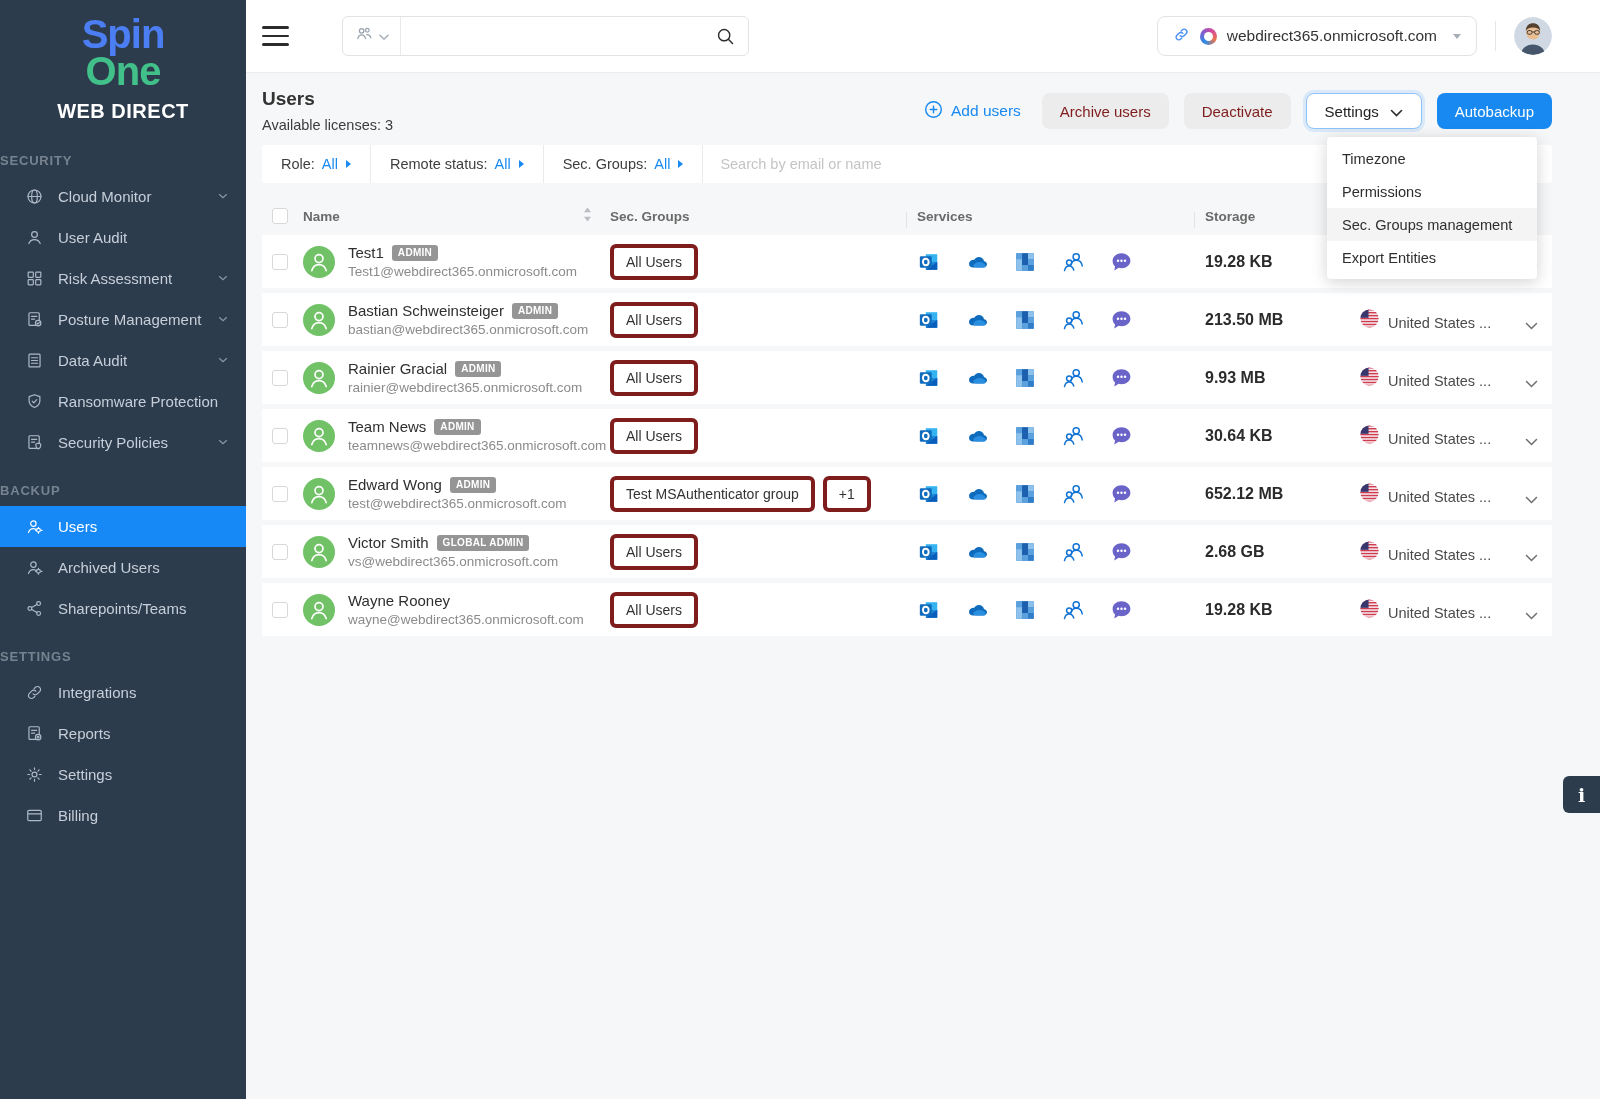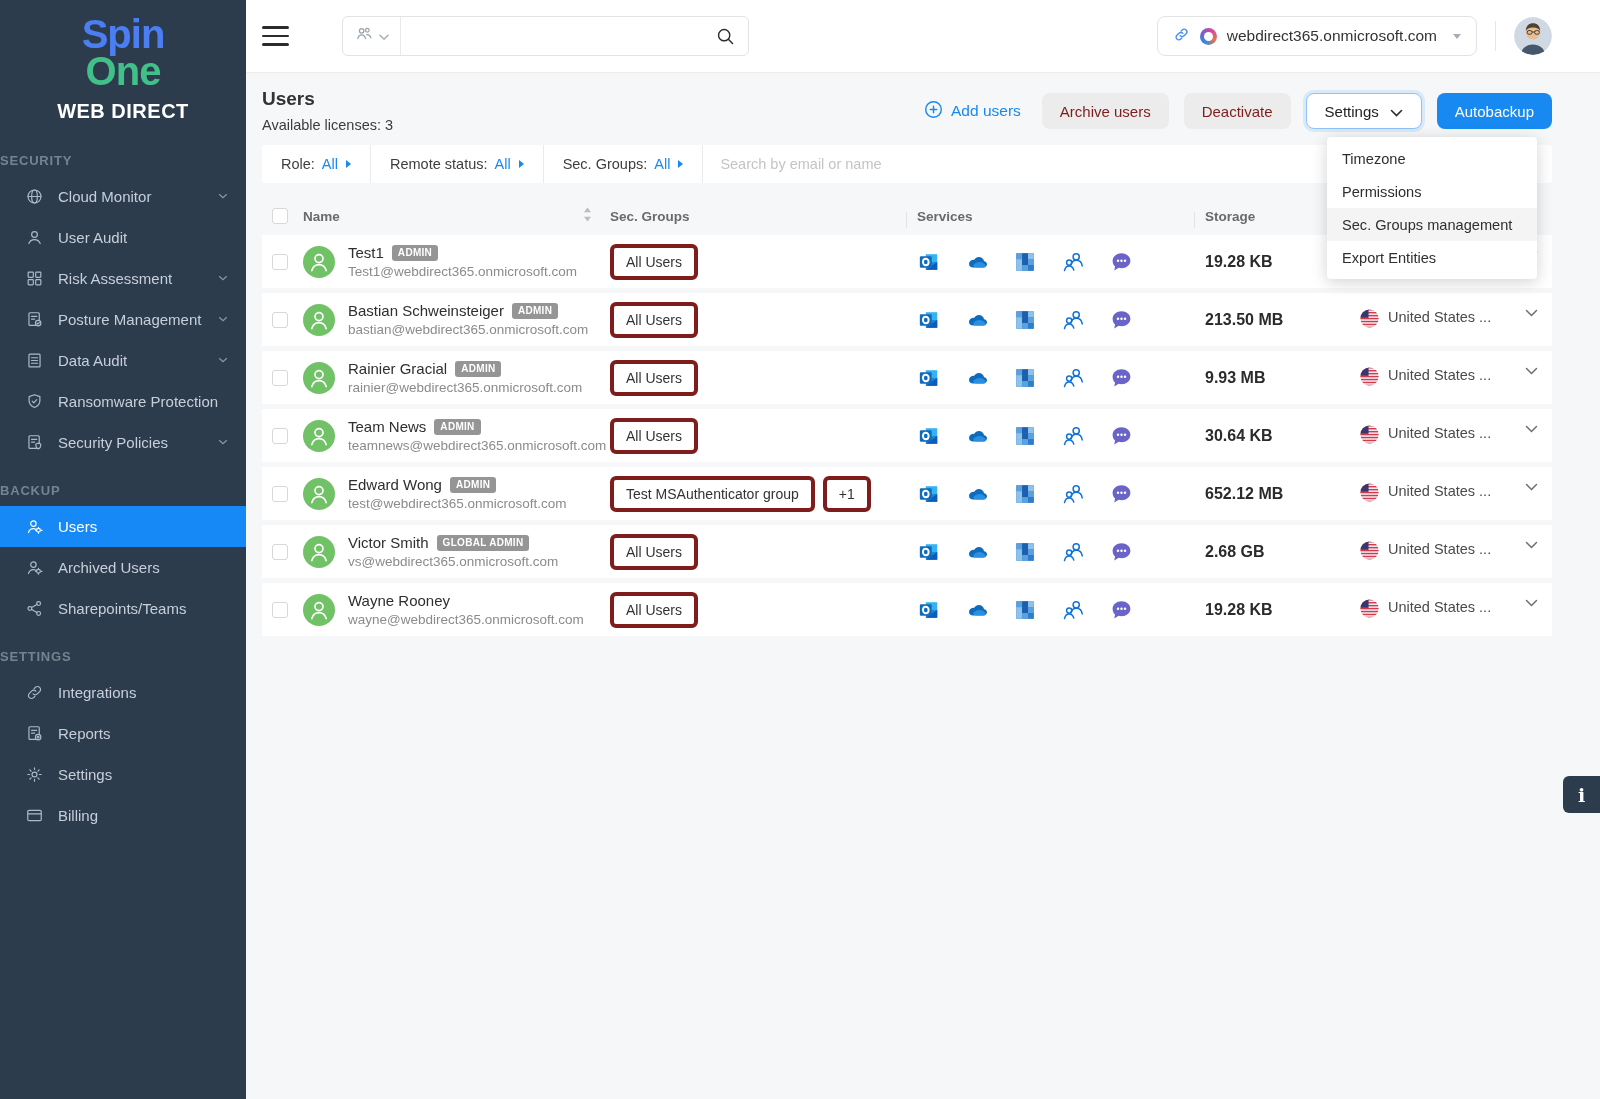--- a/index.html
+++ b/index.html
@@ -72,21 +72,21 @@
   .uinfo{min-width:0;}
   .uname-line{display:flex;align-items:center;gap:8px;}
   .uname{font-size:15px;color:#2f2f2f;white-space:nowrap;}
   .badge{background:#959595;color:#fff;font-size:10px;font-weight:bold;padding:2.5px 6px;border-radius:3px;letter-spacing:.3px;white-space:nowrap;}
   .uemail{font-size:13.5px;color:#8b8b8b;margin-top:3px;white-space:nowrap;}
   .cell-groups{display:flex;gap:8px;align-items:center;}
   .chip{border:4px solid #7f1d1d;border-radius:6px;background:#fff;padding:6px 12px;font-size:14px;color:#333;white-space:nowrap;}
   .cell-services{display:flex;gap:24px;align-items:center;}
   .svc{display:flex;width:24px;height:24px;align-items:center;justify-content:center;cursor:pointer;}
   .cell-storage{font-size:16px;font-weight:bold;color:#2b2b2b;}
-  .cell-country{display:flex;align-items:flex-start;gap:9px;font-size:14.5px;color:#4a4a4a;padding-right:14px;cursor:pointer;}
+  .cell-country{display:flex;align-items:flex-end;gap:9px;font-size:14.5px;color:#4a4a4a;padding-right:14px;cursor:pointer;}
   .cell-country .rchev{margin-left:auto;display:flex;}
 
   
   .menu{position:absolute;top:137px;left:1081px;width:210px;background:#fff;border-radius:4px;box-shadow:0 3px 16px rgba(0,0,0,.18);padding:5px 0;z-index:60;}
   .menu-item{height:33px;display:flex;align-items:center;padding:0 15px;font-size:14.6px;color:#2e2e2e;cursor:pointer;white-space:nowrap;}
   .menu-item.active{background:#f4f4f4;}
 
   
   .info-tab{position:absolute;right:0;top:776px;width:37px;height:37px;background:#2d3c4d;border-radius:6px 0 0 6px;color:#fff;display:flex;align-items:center;justify-content:center;font-family:"DejaVu Serif",serif;font-weight:bold;font-size:19px;z-index:40;cursor:pointer;}
 </style>

